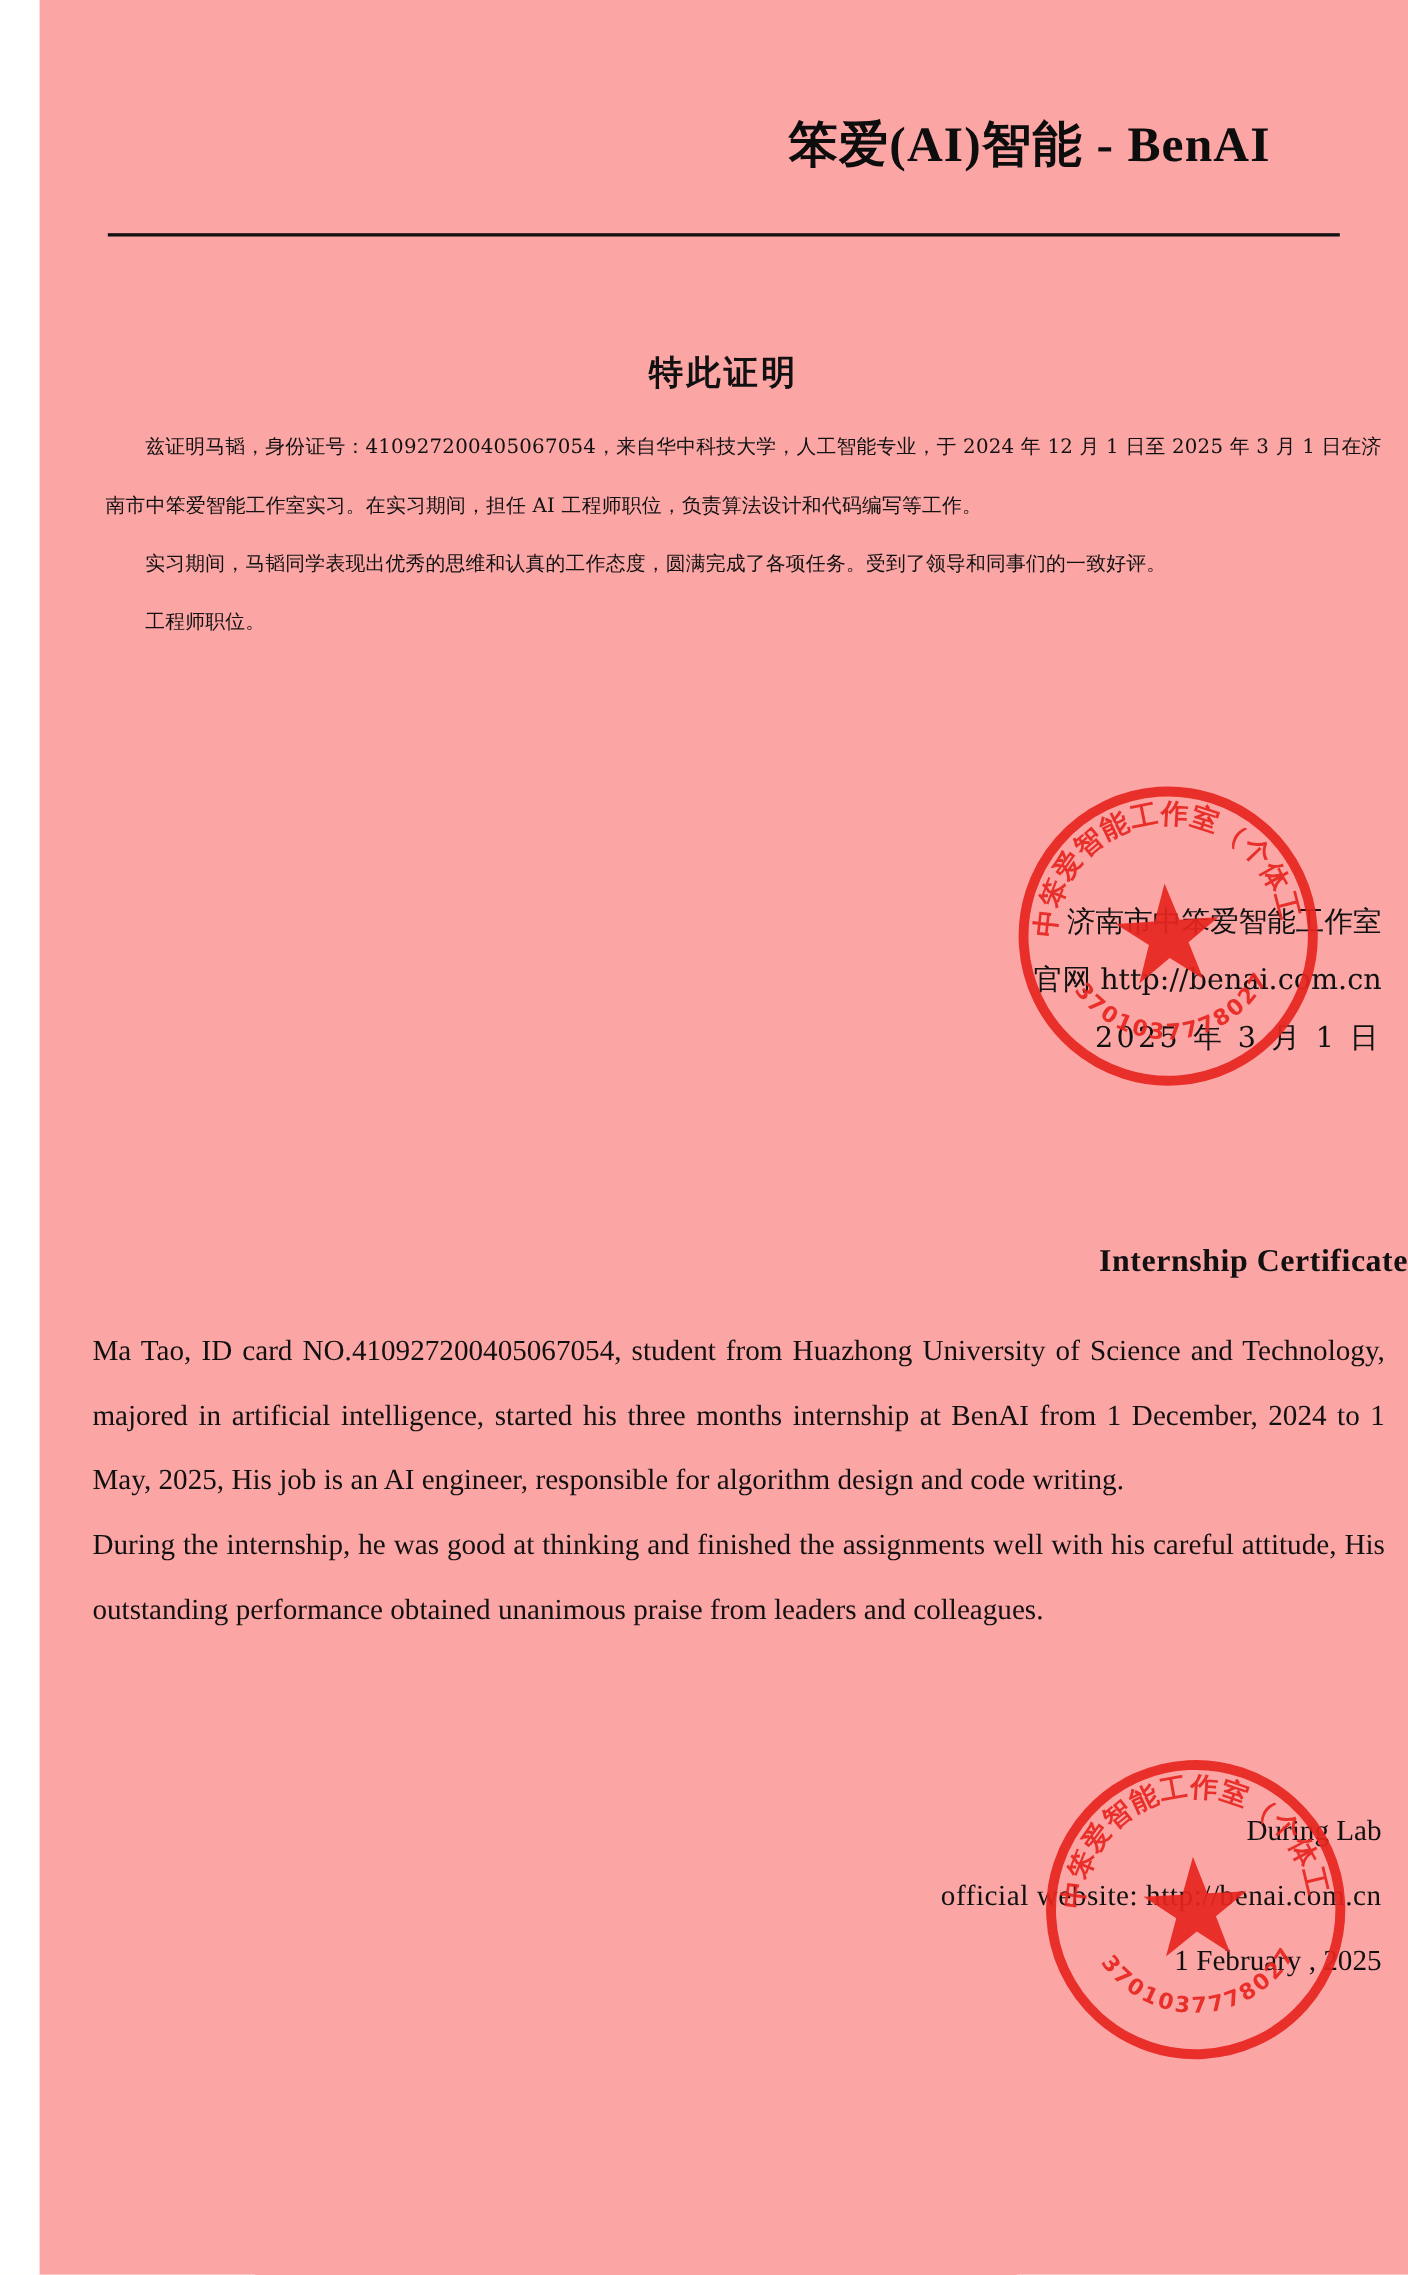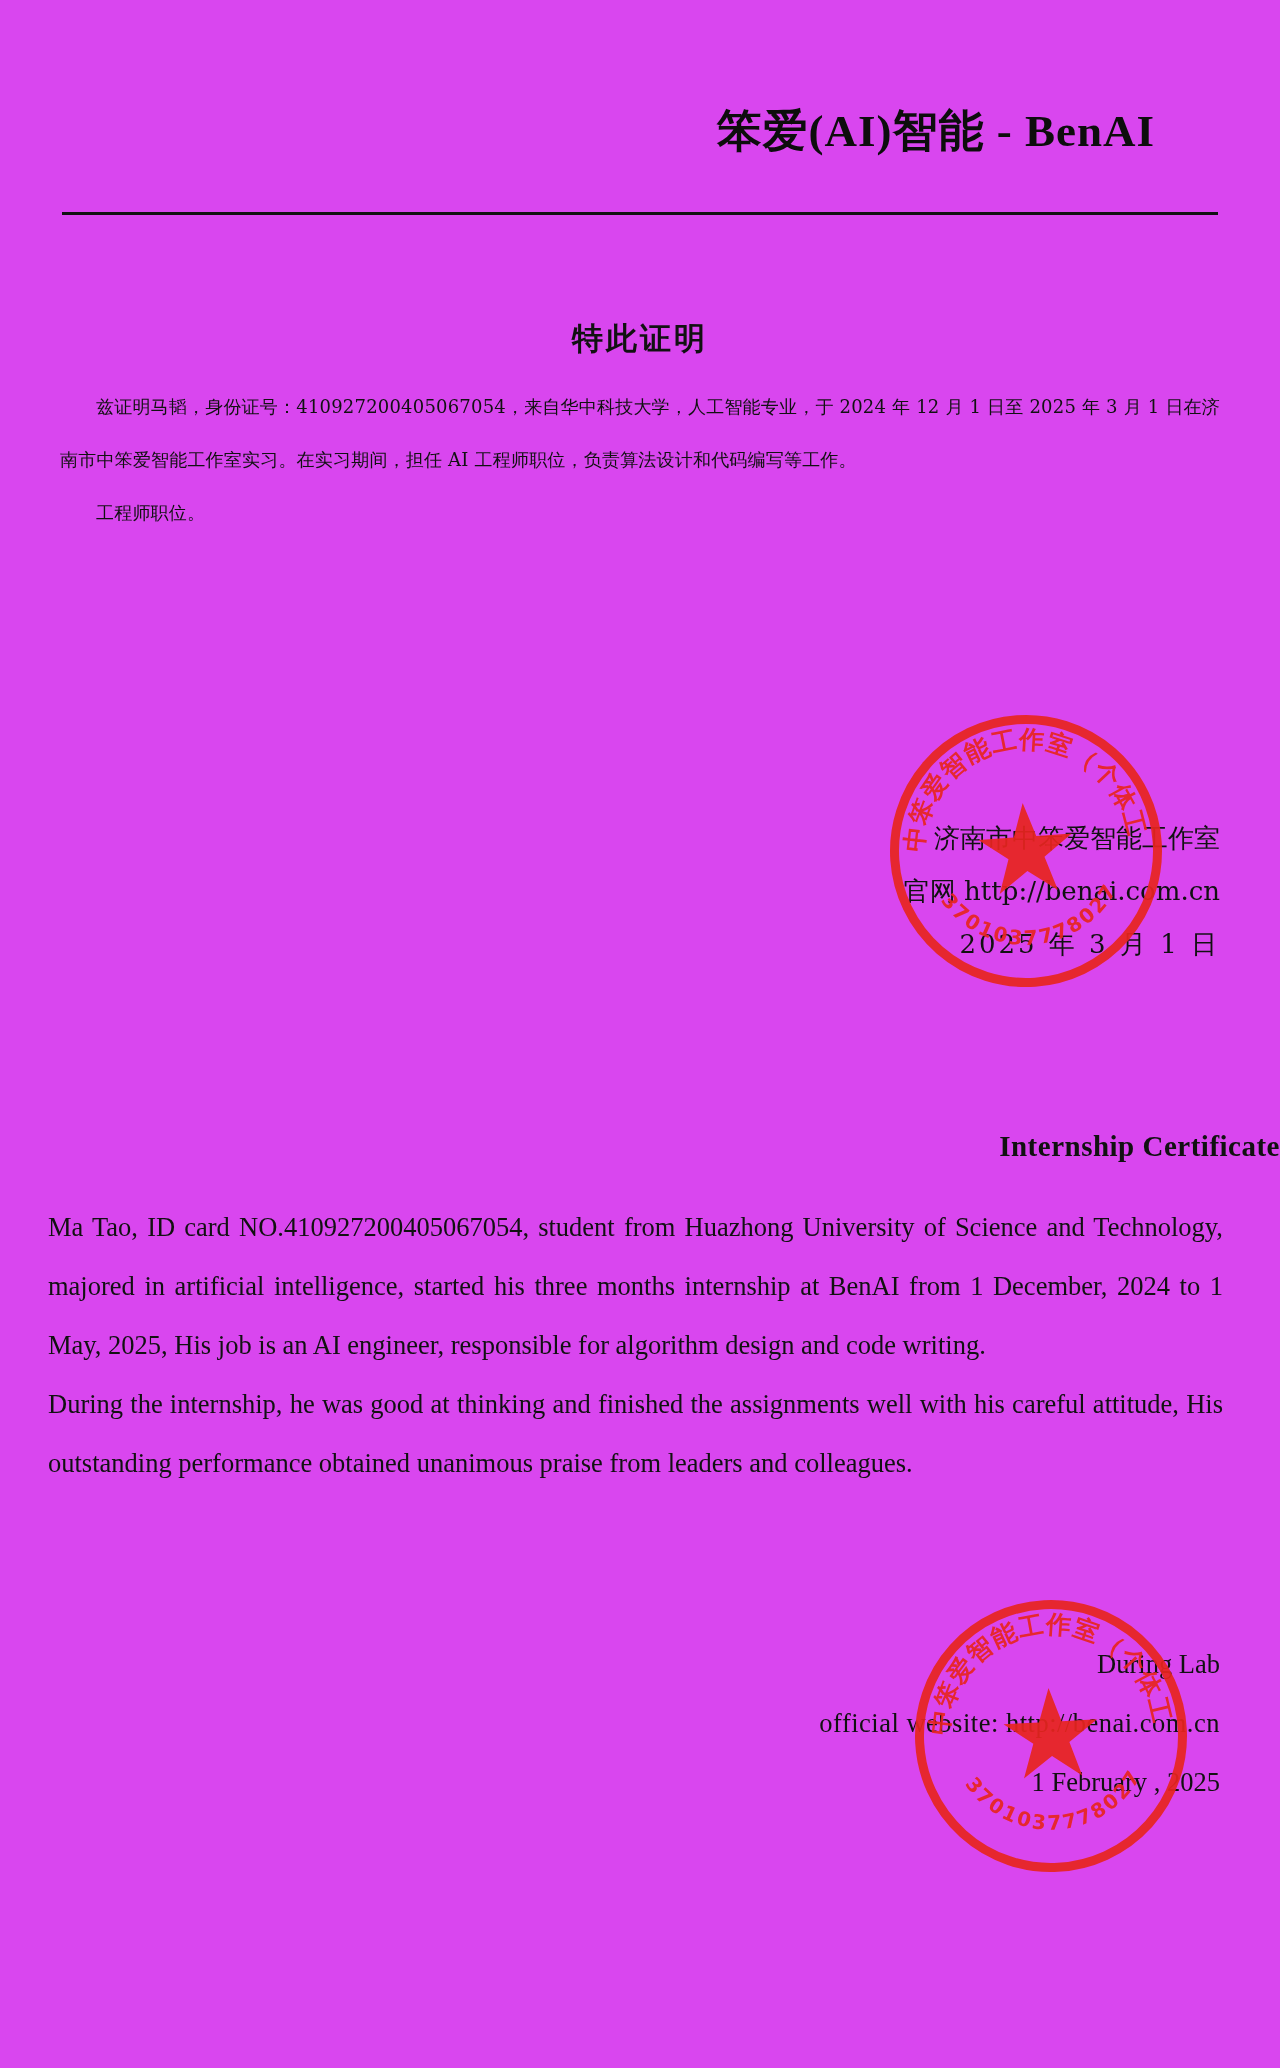--- a/index.html
+++ b/index.html
@@ -12,21 +12,22 @@
     height: 2068px;
     position: relative;
     font-family: "Liberation Serif", "DejaVu Serif", serif;
     color: #111111;
     overflow: hidden;
   }
 
   .page {
     position: absolute;
     inset: 0;
-    background: #d946ef;
+    background: #fca5a5;
+    margin-left: 36px;
   }
 
   
   .letterhead {
     position: absolute;
     top: 108px;
     left: 0;
     right: 0;
     padding-right: 125px;
     text-align: right;
@@ -184,20 +185,21 @@
 
   <div class="letterhead">
     <div class="letterhead-title">笨爱(AI)智能 - BenAI</div>
   </div>
   <div class="letterhead-rule"></div>
 
   <div class="cn-title">特此证明</div>
 
   <div class="cn-body">
     <p>兹证明马韬，身份证号：410927200405067054，来自华中科技大学，人工智能专业，于 2024 年 12 月 1 日至 2025 年 3 月 1 日在济南市中笨爱智能工作室实习。在实习期间，担任 AI 工程师职位，负责算法设计和代码编写等工作。</p>
+    <p>实习期间，马韬同学表现出优秀的思维和认真的工作态度，圆满完成了各项任务。受到了领导和同事们的一致好评。</p>
     <p>工程师职位。</p>
   </div>
 
   <div class="cn-sign">
     <div>济南市中笨爱智能工作室</div>
     <div>官网 http://benai.com.cn</div>
     <div class="date">2025 年 3 月 1 日</div>
   </div>
 
   <div class="stamp stamp-1">

